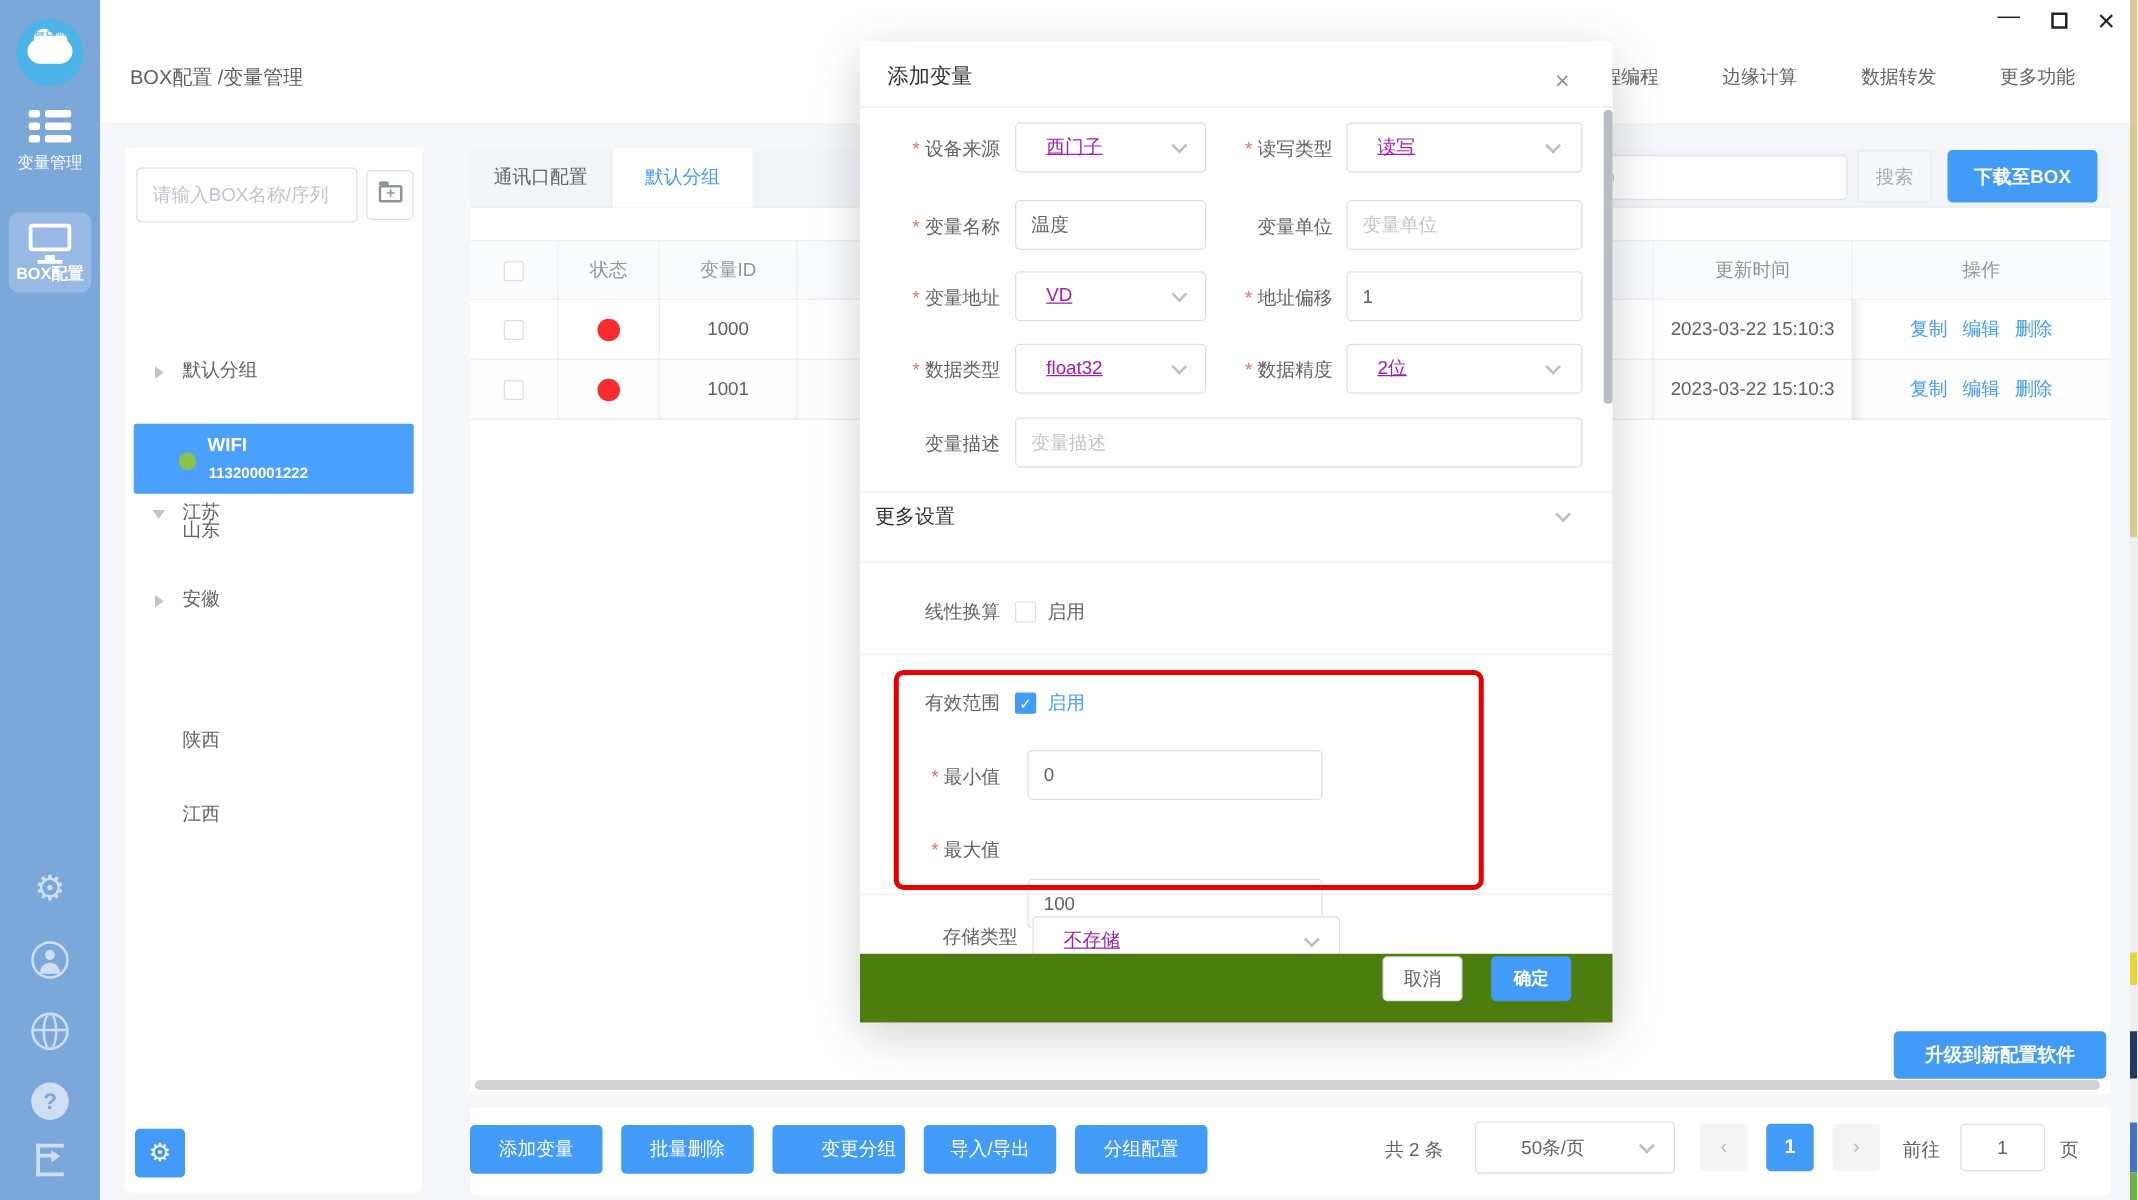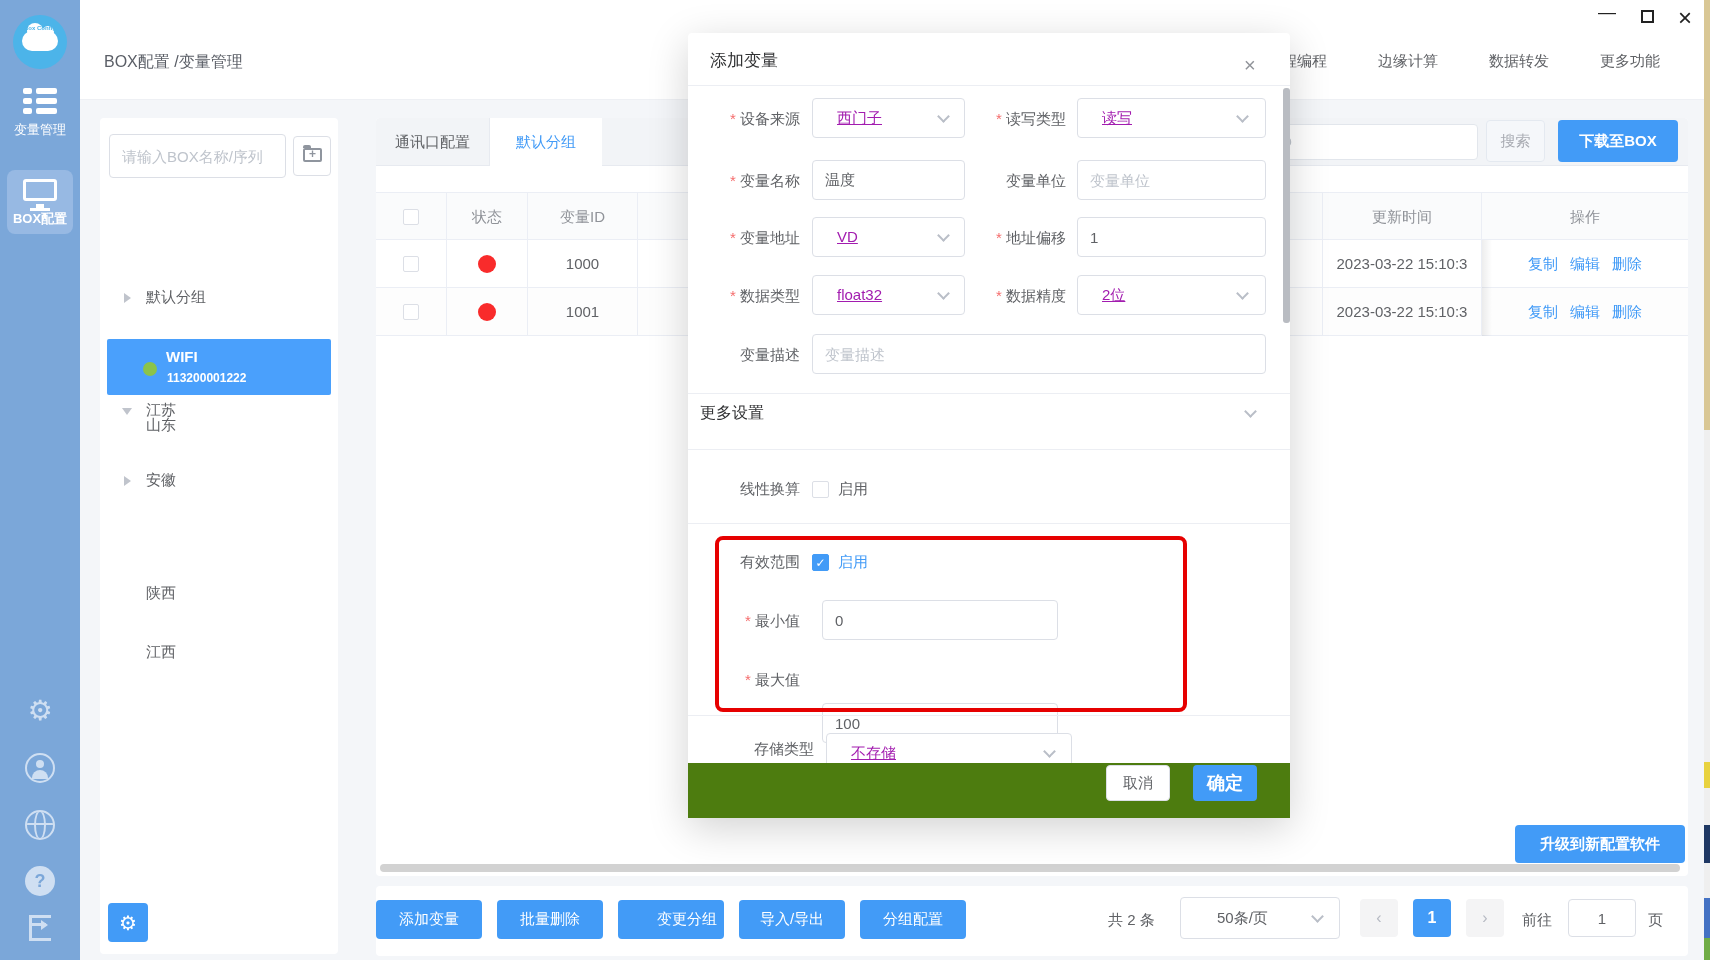--- a/index.html
+++ b/index.html
@@ -109,21 +109,21 @@
   .f-input { position:absolute; height:40px; border:1px solid #dcdfe6; border-radius:4px; font-size:15px; color:#606266; padding:0 12px; outline:none; background:#fff; }
   .f-input::placeholder { color:#bfc4cc; }
   #more-settings { left:12px; top:370px; font-size:16px; color:#303133; }
   .ckbox { position:absolute; width:17px; height:17px; border:1px solid #dcdfe6; border-radius:2px; background:#fff; }
   .ckbox.on { background:#429bf7; border-color:#429bf7; color:#fff; font-size:12px; line-height:16px; text-align:center; }
   .enable-label { position:absolute; font-size:15px; color:#606266; }
   .enable-label.blue { color:#429bf7; }
   #redbox { left:27px; top:503px; width:472px; height:176px; border:4px solid #e60000; border-radius:8px; z-index:5; }
   #modal-footer { left:0; top:730px; width:602px; height:55px; background:#4d7c0f; }
   #cancel-btn { position:absolute; left:418px; top:2px; width:64px; height:36px; background:#fff; border:1px solid #dcdfe6; border-radius:4px; color:#606266; font-size:15px; }
-  #ok-btn { position:absolute; left:505px; top:2px; width:64px; height:36px; background:#429bf7; border:none; border-radius:4px; color:#fff; font-size:18px; font-weight:bold; }
+  #ok-btn { position:absolute; left:505px; top:2px; width:64px; height:36px; background:#429bf7; border:none; border-radius:4px; color:#fff; font-size:14px; font-weight:bold; }
   #modal-scrollthumb { left:595px; top:55px; width:7px; height:235px; background:#b9bcc2; border-radius:3px; }
   #storage-clip { left:0; top:695px; width:688px; height:35px; overflow:hidden;margin-left:14px; }
 
   
   .edge-seg { position:absolute; left:1704px; width:6px; }
 </style>
 </head>
 <body>
 
 <div id="stage">

